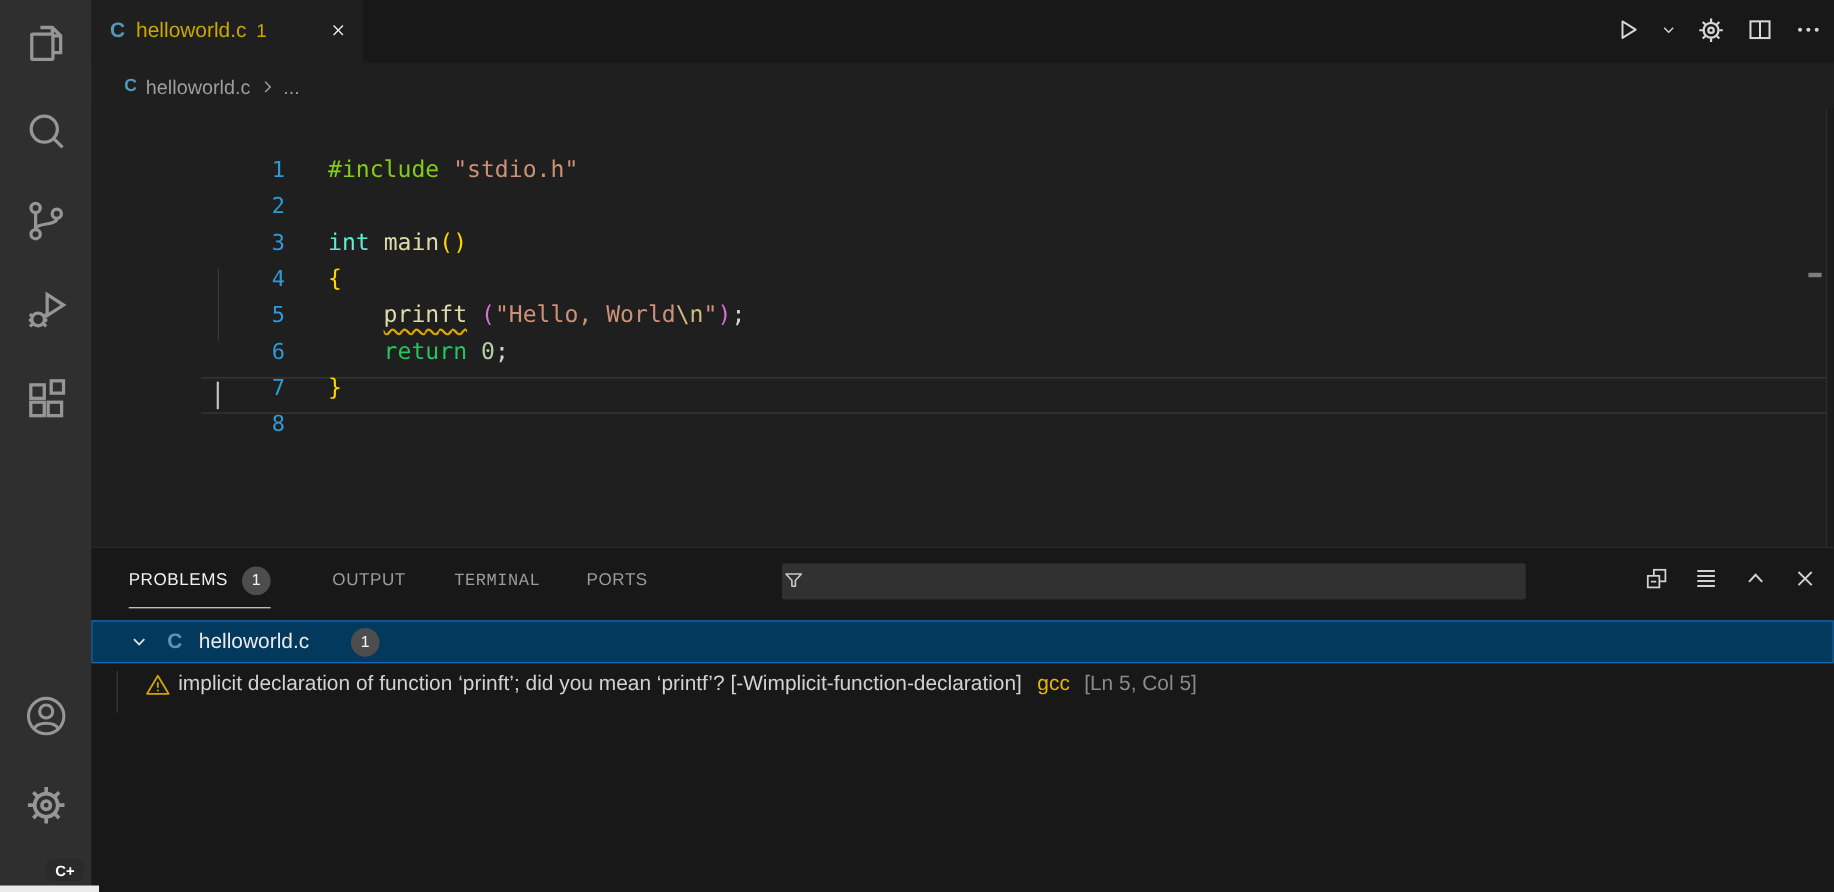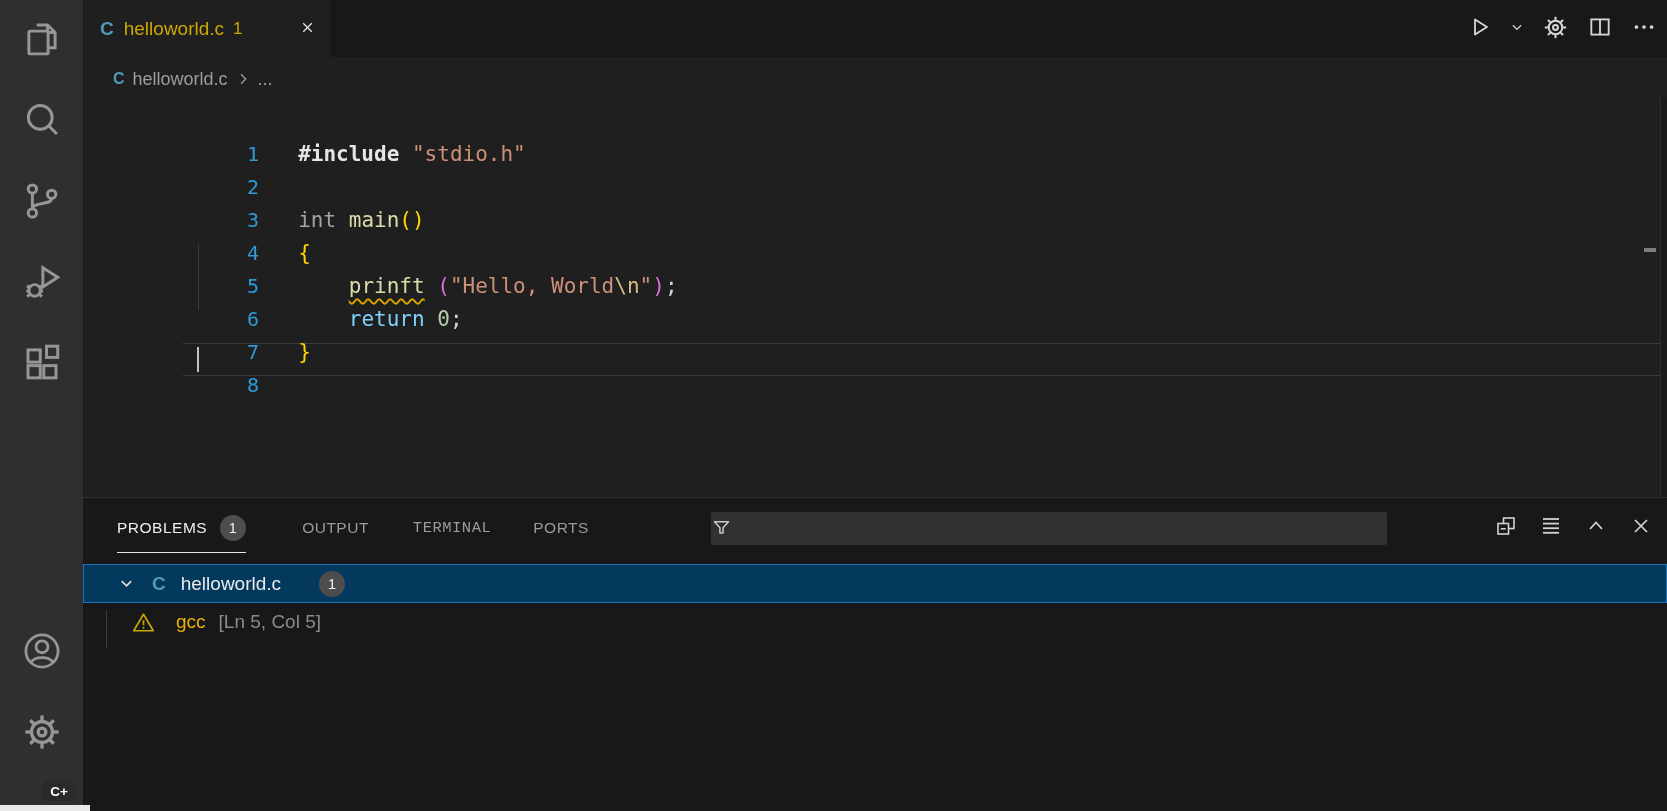--- a/index.html
+++ b/index.html
@@ -41,23 +41,23 @@
     font-size:18px; color:#9d9d9d; cursor:pointer; }
   .breadcrumb .c-icon { font-size:16px; margin-right:8px; }
   .bc-sep { margin:0 7px; display:flex; align-items:center; color:#9d9d9d; }
 
   
   .editor { position:absolute; top:98px; left:0; right:7px; height:399px; background:#1f1f1f;
     font-family:"DejaVu Sans Mono", monospace; font-size:21px; padding-top:7px; }
   .line { height:33px; line-height:33px; white-space:pre; position:relative; z-index:2; }
   .ln { display:inline-block; width:75px; text-align:right; color:#2f9ad6; font-size:20px; }
   .lc { display:inline-block; margin-left:39px; }
-  .pre { color:#e5e5e5;font-weight:bold; } .str { color:#ce9178; } .esc { color:#d7ba7d; }
-  .kw  { color:#a3a3a3; } .fn  { color:#dcdcaa; } .b1  { color:#ffd700; }
-  .b2  { color:#da70d6; } .pl  { color:#d4d4d4; } .ctl { color:#7dd3fc;margin-top:48px; }
+  .pre { color:#84cc16; } .str { color:#ce9178; } .esc { color:#d7ba7d; }
+  .kw  { color:#5eead4; } .fn  { color:#dcdcaa; } .b1  { color:#ffd700; }
+  .b2  { color:#da70d6; } .pl  { color:#d4d4d4; } .ctl { color:#22c55e;margin-top:48px; }
   .num { color:#b5cea8; }
   .squiggle { text-decoration:underline; text-decoration-style:wavy; text-decoration-color:#d9a700;
     text-decoration-thickness:1.5px; text-underline-offset:5px; }
   .indent-guide { position:absolute; left:115px; top:146px; width:1px; height:66px; background:#3c3c3c; z-index:1; }
   .current-line { position:absolute; left:100px; right:0; top:245px; height:33px;
     border-top:1px solid #3c3c3c; border-bottom:1px solid #3c3c3c; z-index:1; }
   .cursor { position:absolute; left:114px; top:249px; width:2px; height:25px; background:#c2c2c2; z-index:3; }
   .scroll-marker { position:absolute; right:4px; top:150px; width:12px; height:4px; background:#7e7e7e; z-index:3; }
   .right-edge { position:absolute; top:98px; bottom:0; right:0; width:7px; background:#1b1b1b;
     border-left:1px solid #2d2d2d; z-index:2; }
@@ -344,20 +344,21 @@
           <span class="badge fr-badge">1</span>
         </div>
         <div class="prow warn-row">
           <span class="w-icon">
               <svg width="23" height="23" viewBox="0 0 24 24" fill="none" stroke="currentColor" stroke-width="1.7" stroke-linejoin="round">
             <path d="M12 3.4 L22.2 20.6 H1.8 Z"></path>
             <line x1="12" y1="9.6" x2="12" y2="14.8"></line>
             <circle cx="12" cy="17.5" r="1" fill="currentColor" stroke="none"></circle>
           </svg>
             </span>
+          <span class="w-msg">implicit declaration of function ‘prinft’; did you mean ‘printf’? [-Wimplicit-function-declaration]</span>
           <span class="w-src">gcc</span>
           <span class="w-loc">[Ln 5, Col 5]</span>
         </div>
         <div class="tree-guide"></div>
       </div>
     </div>
   </div>
 </div>
 
 </body></html>

